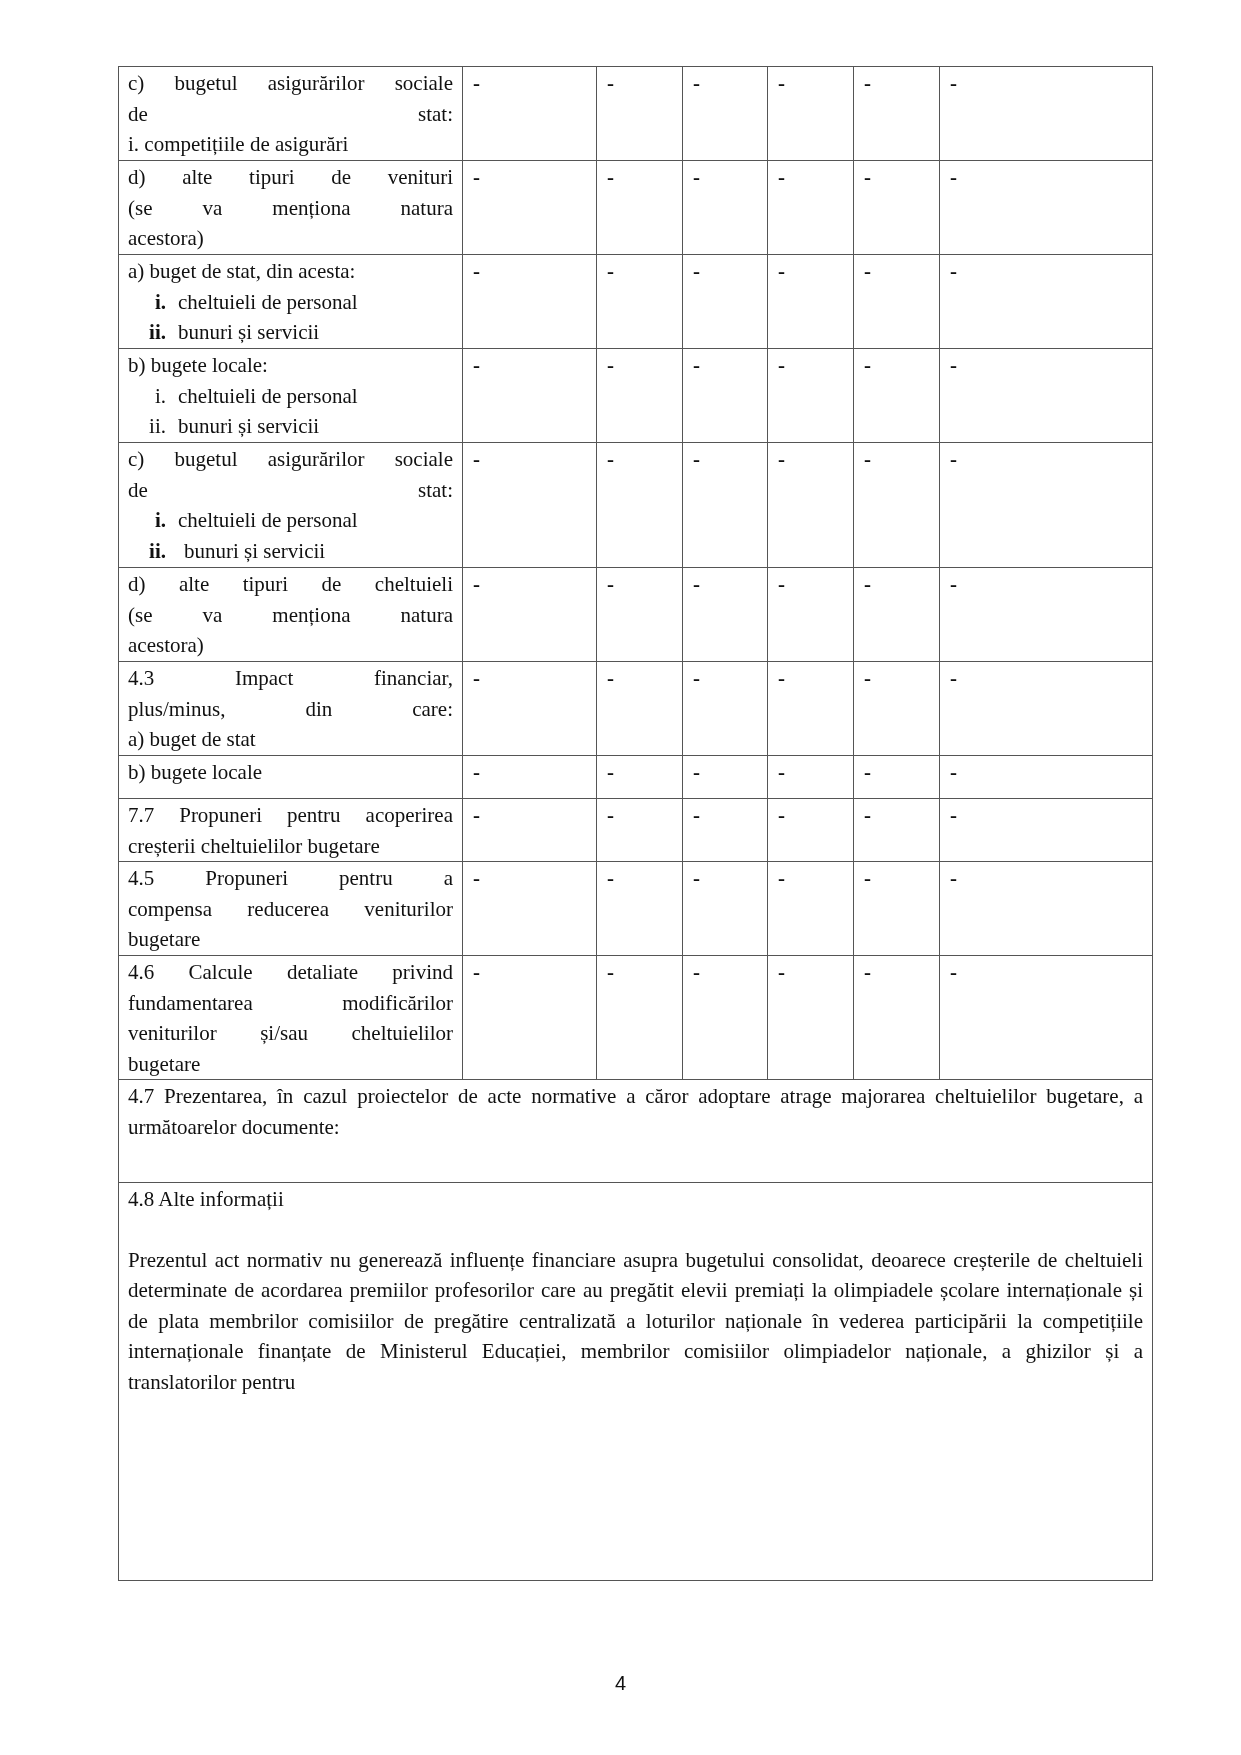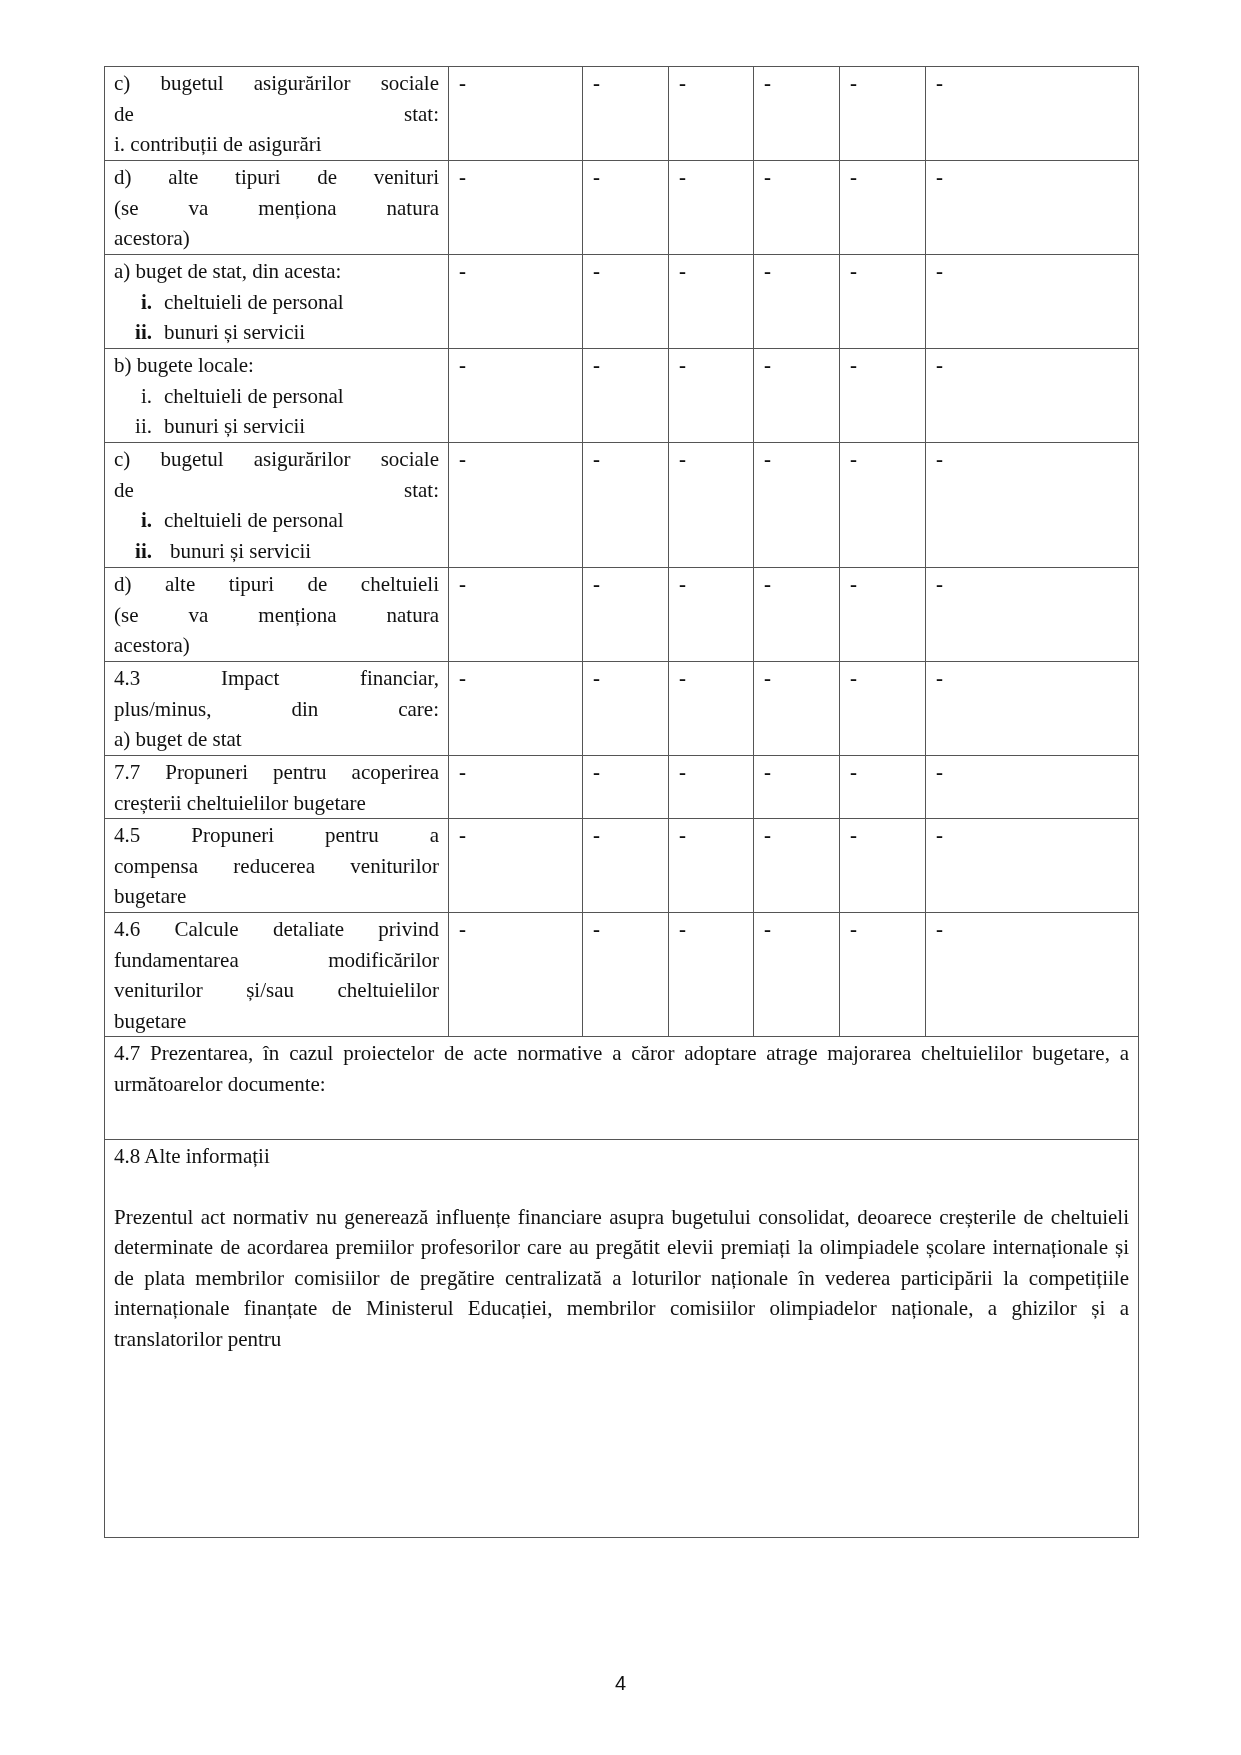--- a/index.html
+++ b/index.html
@@ -1,18 +1,18 @@
 <!DOCTYPE html>
 <html><head>
 <meta charset="utf-8">
 <style>
   html, body { margin:0; padding:0; background:#ffffff; }
   body { width:1241px; height:1755px; position:relative; overflow:hidden;
          font-family:"Liberation Serif", "DejaVu Serif", serif; color:#111; }
-  .tbl { position:absolute; left:104px; top:66px; width:1034px;
+  .tbl { position:absolute; left:118px; top:66px; width:1034px;
          border-collapse:collapse; table-layout:fixed; }
   .tbl td { border:1.5px solid #555; vertical-align:top; padding:1px 9px 0 9px;
             font-size:21px; line-height:30.5px; }
   .lbl { text-align:justify; }
   .dash { font-weight:bold; padding-left:10px !important; }
   .line { display:block; }
   .just { text-align:justify; text-align-last:justify; display:block; }
   .sub { display:block; padding-left:0; }
   .sub .num { display:inline-block; width:50px; text-align:right; padding-right:12px; box-sizing:border-box; }
   .sub .num.bold { font-weight:bold; }
@@ -33,21 +33,21 @@
       <col style="width:85px">
       <col style="width:86px">
       <col style="width:86px">
       <col style="width:213px">
   </colgroup>
   <tbody id="tbody">
       <tr style="height: 94px;">
         <td class="lbl">
           <span class="just">c) bugetul asigurărilor sociale</span>
           <span class="just">de stat:</span>
-          <span class="line">i. contribuții de asigurări</span>
+          <span class="line">i. competițiile de asigurări</span>
         </td>
         <td class="dash">-</td>
         <td class="dash">-</td>
         <td class="dash">-</td>
         <td class="dash">-</td>
         <td class="dash">-</td>
         <td class="dash">-</td>
       </tr>
       <tr style="height: 94px;">
         <td class="lbl">
@@ -121,20 +121,31 @@
           <span class="just">plus/minus, din care:</span>
           <span class="line">a) buget de stat</span>
         </td>
         <td class="dash">-</td>
         <td class="dash">-</td>
         <td class="dash">-</td>
         <td class="dash">-</td>
         <td class="dash">-</td>
         <td class="dash">-</td>
       </tr>
+      <tr style="height: 43px;">
+        <td class="lbl">
+          <span class="line">b) bugete locale</span>
+        </td>
+        <td class="dash">-</td>
+        <td class="dash">-</td>
+        <td class="dash">-</td>
+        <td class="dash">-</td>
+        <td class="dash">-</td>
+        <td class="dash">-</td>
+      </tr>
       <tr style="height: 63px;">
         <td class="lbl">
           <span class="just">7.7 Propuneri pentru acoperirea</span>
           <span class="line">creșterii cheltuielilor bugetare</span>
         </td>
         <td class="dash">-</td>
         <td class="dash">-</td>
         <td class="dash">-</td>
         <td class="dash">-</td>
         <td class="dash">-</td>

